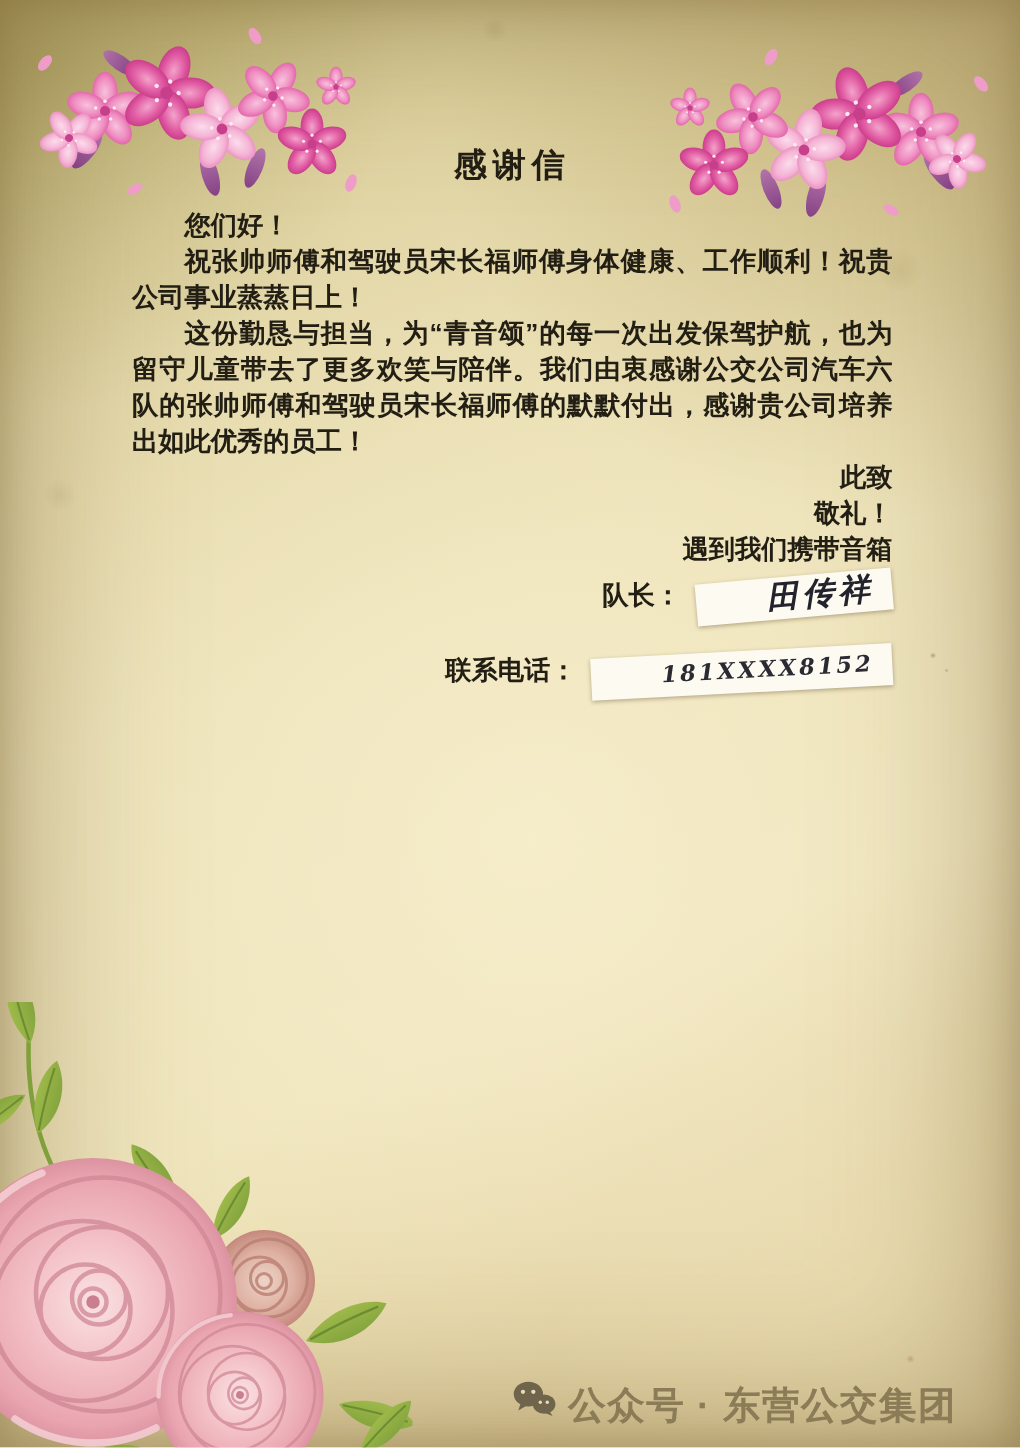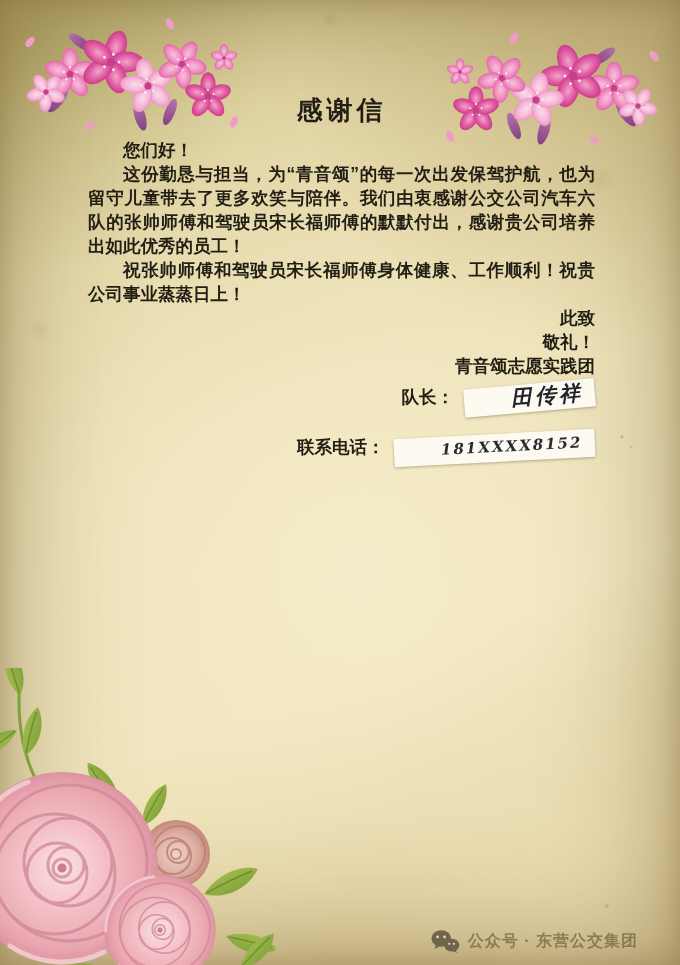--- a/index.html
+++ b/index.html
@@ -21,34 +21,34 @@
     radial-gradient(circle 16px at 40px 330px, rgba(110,80,30,.10), rgba(110,80,30,0) 70%),
     radial-gradient(circle 22px at 600px 180px, rgba(110,80,30,.10), rgba(110,80,30,0) 70%),
     radial-gradient(circle 12px at 330px 20px, rgba(110,80,30,.12), rgba(110,80,30,0) 70%);}
   .deco{position:absolute;pointer-events:none;}
   .deco.tl{left:18px;top:12px;}
   .deco.tr{right:14px;top:26px;}
   .deco.bl{left:-10px;bottom:-8px;}
 
   .content{position:absolute;left:88px;top:94px;width:507px;color:#221e14;
     font-weight:bold;font-size:17.5px;line-height:24px;text-align:justify;}
-  .title{margin:0 0 12px;text-align:center;font-size:26px;line-height:32px;letter-spacing:4px;}
+  .title{margin:0 0 12px;text-align:center;font-size:22px;line-height:32px;letter-spacing:4px;}
   .content p{margin:0;text-indent:2em;}
   .closing p{text-align:right;}
   .sig-line{margin-top:6px !important;height:40px;}
   .phone-line{margin-top:10px !important;height:34px;}
   .slip{display:inline-block;background:#fcfaf1;box-shadow:0 1px 3px rgba(60,40,10,.35);
     padding:1px 12px 3px;margin-left:10px;vertical-align:middle;}
   .slip.signature{transform:rotate(-5deg);font-size:21px;font-style:italic;
     letter-spacing:3px;color:#23232e;font-family:"DejaVu Serif",serif;}
   .slip.phone{transform:rotate(-3deg);font-size:15px;font-style:italic;
     letter-spacing:2px;color:#2a2a33;font-family:"DejaVu Serif",serif;}
 
-  .footer{position:absolute;right:42px;bottom:12px;display:flex;align-items:center;gap:8px;
-    color:#8b7b56;font-size:16px;font-weight:bold;letter-spacing:1px;}
+  .footer{position:absolute;right:42px;bottom:12px;display:flex;gap:8px;
+    color:#8b7b56;font-size:25px;font-weight:bold;letter-spacing:1px;}
 </style>
 </head>
 <body>
 
 <div class="page">
   <div class="vignette"></div>
   <div class="stains"></div>
 
   <svg class="deco tl" width="228" height="122" viewBox="0 0 228 122">
     <defs>
@@ -186,27 +186,27 @@
     <use href="#dustyRose" transform="translate(186,186)"></use>
 
     <use href="#roseSwirl" transform="translate(72,200)"></use>
 
     <use href="#roseSwirl" transform="translate(170,262) scale(0.58) rotate(15)"></use>
   </svg>
 
   <div class="content">
     <h1 class="title">感谢信</h1>
     <p>您们好！</p>
+    <p>祝张帅师傅和驾驶员宋长福师傅身体健康、工作顺利！祝贵公司事业蒸蒸日上！</p>
     <p>这份勤恳与担当，为“青音颂”的每一次出发保驾护航，也为留守儿童带去了更多欢笑与陪伴。我们由衷感谢公交公司汽车六队的张帅师傅和驾驶员宋长福师傅的默默付出，感谢贵公司培养出如此优秀的员工！</p>
-    <p>祝张帅师傅和驾驶员宋长福师傅身体健康、工作顺利！祝贵公司事业蒸蒸日上！</p>
 
     <div class="closing">
       <p>此致</p>
       <p>敬礼！</p>
-      <p>青音颂志愿实践团</p>
+      <p>遇到我们携带音箱</p>
       <p class="sig-line">
         <span>队长：</span><span class="slip signature">田传祥</span>
       </p>
       <p class="phone-line">
         <span>联系电话：</span><span class="slip phone">181XXXX8152</span>
       </p>
 
     </div>
   </div>
 

